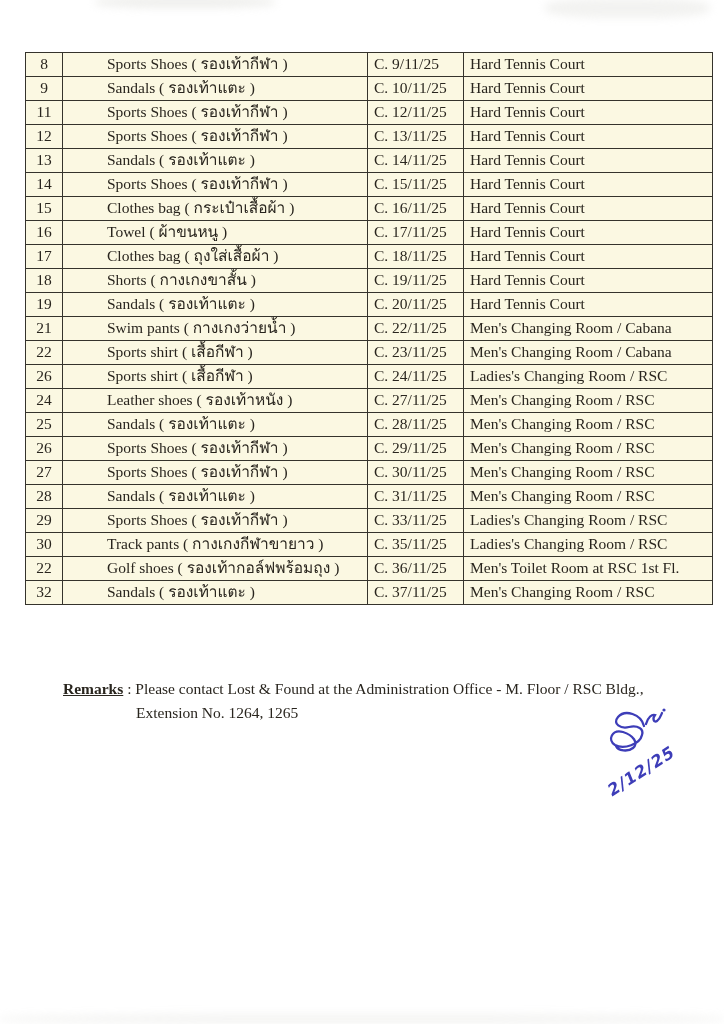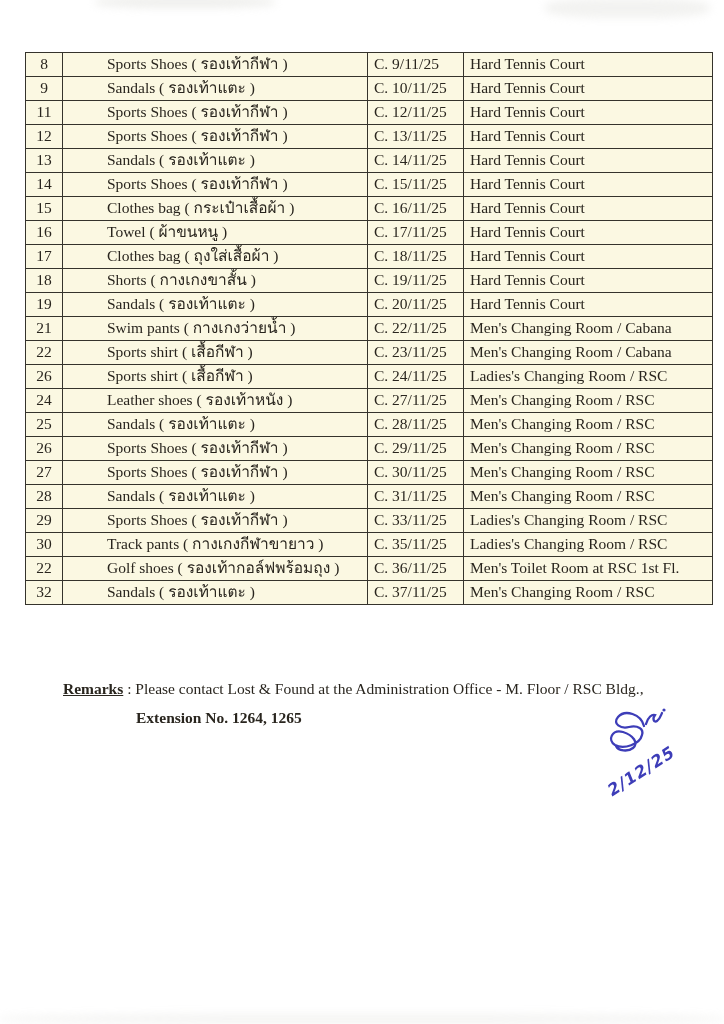--- a/index.html
+++ b/index.html
@@ -46,21 +46,21 @@
   .lf-table td.c-no{width:37px;text-align:center;padding:1px 2px 2px 2px;}
   .lf-table td.c-item{width:305px;padding-left:44px;}
   .lf-table td.c-date{width:96px;padding-left:6px;}
   .lf-table td.c-loc{width:249px;padding-left:6px;margin-left:34px;}
 
   .remarks{
     position:absolute;left:63px;top:677px;width:630px;
     font-size:15.5px;line-height:1.55;
   }
   .remarks .rlabel{font-weight:bold;text-decoration:underline;}
-  .remarks .r2{margin-left:73px;margin-top:5px;font-weight:bold;}
+  .remarks .r2{margin-left:73px;}
 
   .signature{position:absolute;left:596px;top:700px;width:100px;height:100px;}
   .signature svg{position:absolute;left:0;top:0;}
   .sig-date{
     position:absolute;left:6px;top:58px;width:90px;
     transform:rotate(-33deg);
     color:var(--sig);
     font-size:16.5px;
     font-style:italic;
     font-weight:bold;

